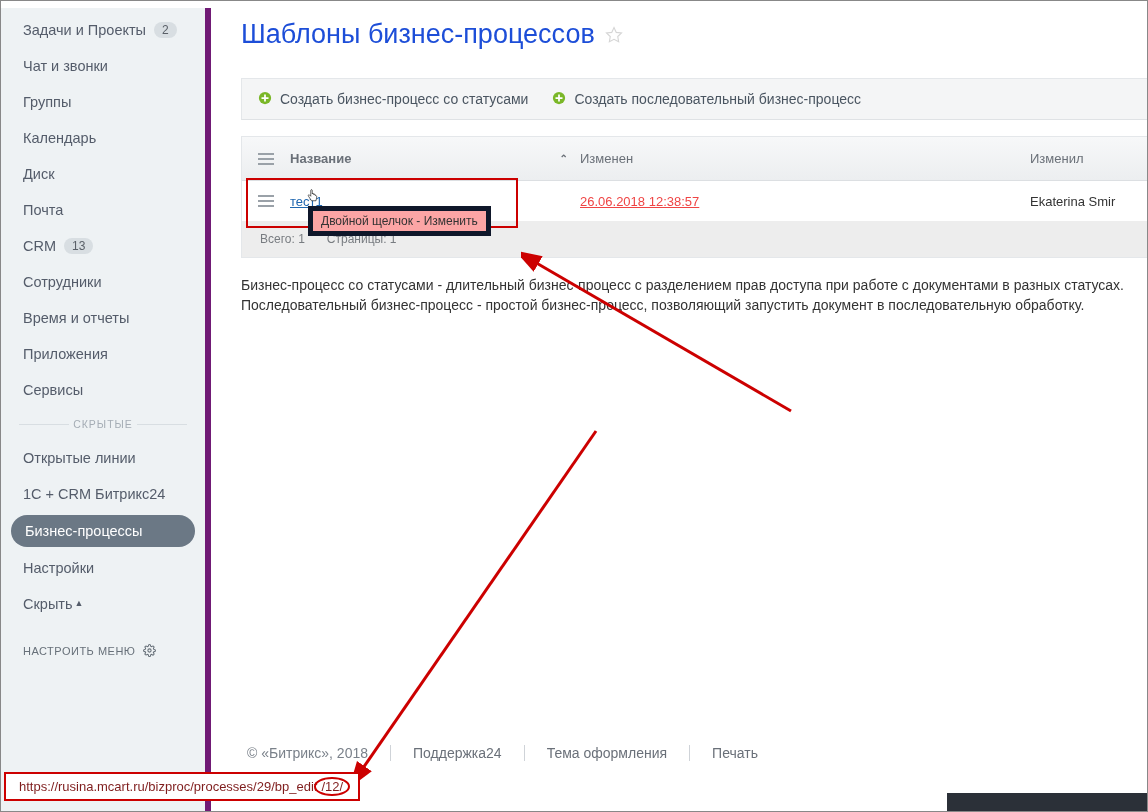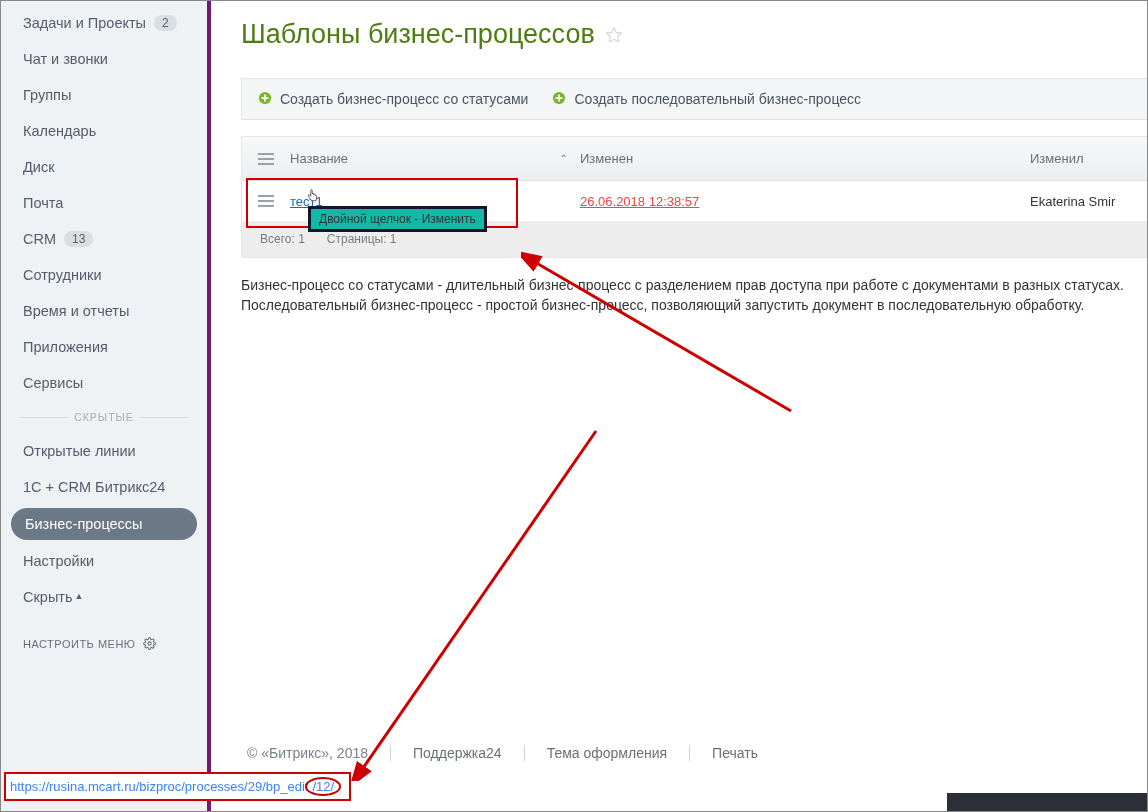--- a/index.html
+++ b/index.html
@@ -11,23 +11,24 @@
       width: 1148px;
       height: 812px;
       overflow: hidden;
       position: relative;
       border: 1px solid #888;
     }
     .layout { display: flex; height: 100%; }
     .sidebar {
       width: 210px;
       background: #eef2f4;
-      border-right: 4px solid #701a75;
+      border-right: 6px solid #701a75;
       padding-top: 4px;
       flex-shrink: 0;
+      margin-top: 7px;
     }
     .sidebar-item {
       display: flex;
       align-items: center;
       padding: 10px 22px;
       color: #545c6a;
       cursor: pointer;
       font-size: 14.5px;
     }
     .sidebar-item .badge {
@@ -78,21 +79,21 @@
     .gear-icon { width: 13px; height: 13px; }
     .main {
       flex: 1;
       padding: 18px 0 0 30px;
       position: relative;
       background: #fff;
       overflow: hidden;
     }
     .page-title {
       font-size: 27px;
-      color: #4d7c0f;
+      color: #1d4ed8;
       font-weight: 300;
       display: flex;
       align-items: center;
       gap: 10px;
     }
     .star-icon { width: 18px; height: 18px; opacity: 0.35; cursor: pointer;}
     .toolbar {
       margin-top: 28px;
       background: #f4f5f6;
       border: 1px solid #e4e7ea;
@@ -121,21 +122,21 @@
     .grid-header {
       display: flex;
       background: linear-gradient(#f7f8f9, #eceef0);
       border-bottom: 1px solid #dcdfe2;
       height: 44px;
       align-items: center;
       color: #6a7078;
       font-size: 13px;
     }
     .grid-header .cell-menu { width: 48px; display:flex; justify-content:center;}
-    .grid-header .cell-name { flex: 0 0 290px; display:flex; align-items:center; gap:100px;}
+    .grid-header .cell-name { flex: 0 0 290px; display:flex; align-items:center; gap:100px;font-weight:bold;}
     .grid-header .sort-caret { font-size: 10px; margin-left: auto; margin-right: 12px;}
     .grid-header .cell-date { flex: 0 0 450px; }
     .grid-header .cell-author { flex: 1; }
     .menu-lines {
       width: 16px; height: 12px;
       display: flex; flex-direction: column; justify-content: space-between;
     }
     .menu-lines div { height: 2px; background: #9aa1a8; }
     .grid-row {
       display: flex;
@@ -151,22 +152,22 @@
     .grid-row .cell-author { flex: 1; color: #333; }
     .red-box {
       position: absolute;
       border: 2px solid #c00;
       left: 4px; top: -3px; width: 272px; height: 50px;
       pointer-events: none;
     }
     .tooltip {
       position: absolute;
       top: 25px; left: 66px;
-      background: #14b8a6;
-      border: 3px solid #0f172a;
+      background: #fca5a5;
+      border: 5px solid #0f172a;
       padding: 3px 8px;
       font-size: 12px;
       color: #333;
       white-space: nowrap;
       z-index: 5;
     }
     .cursor-icon {
       position: absolute;
       left: 62px; top: 5px;
       width: 18px; height: 22px;
@@ -199,23 +200,23 @@
     }
     .footer .divider { width:1px; height:16px; background:#cfd3d8;}
     .footer a { color: #6a7079; cursor: pointer; }
     .url-box {
       position: absolute;
       bottom: 10px;
       left: 3px;
       border: 2px solid #c00;
       background: #fff;
       border-radius: 0;
-      padding: 3px 8px 3px 4px;
+      padding: 3px 8px 3px 13px;
       font-size: 13px;
-      color: #3b82f6;
+      color: #7f1d1d;
       font-family: Arial, sans-serif;
     }
     .url-highlight {
       display: inline-block;
       border: 2px solid #c00;
       border-radius: 50%;
       padding: 0 5px;
       margin-left: -3px;
     }
     .arrow-svg {

